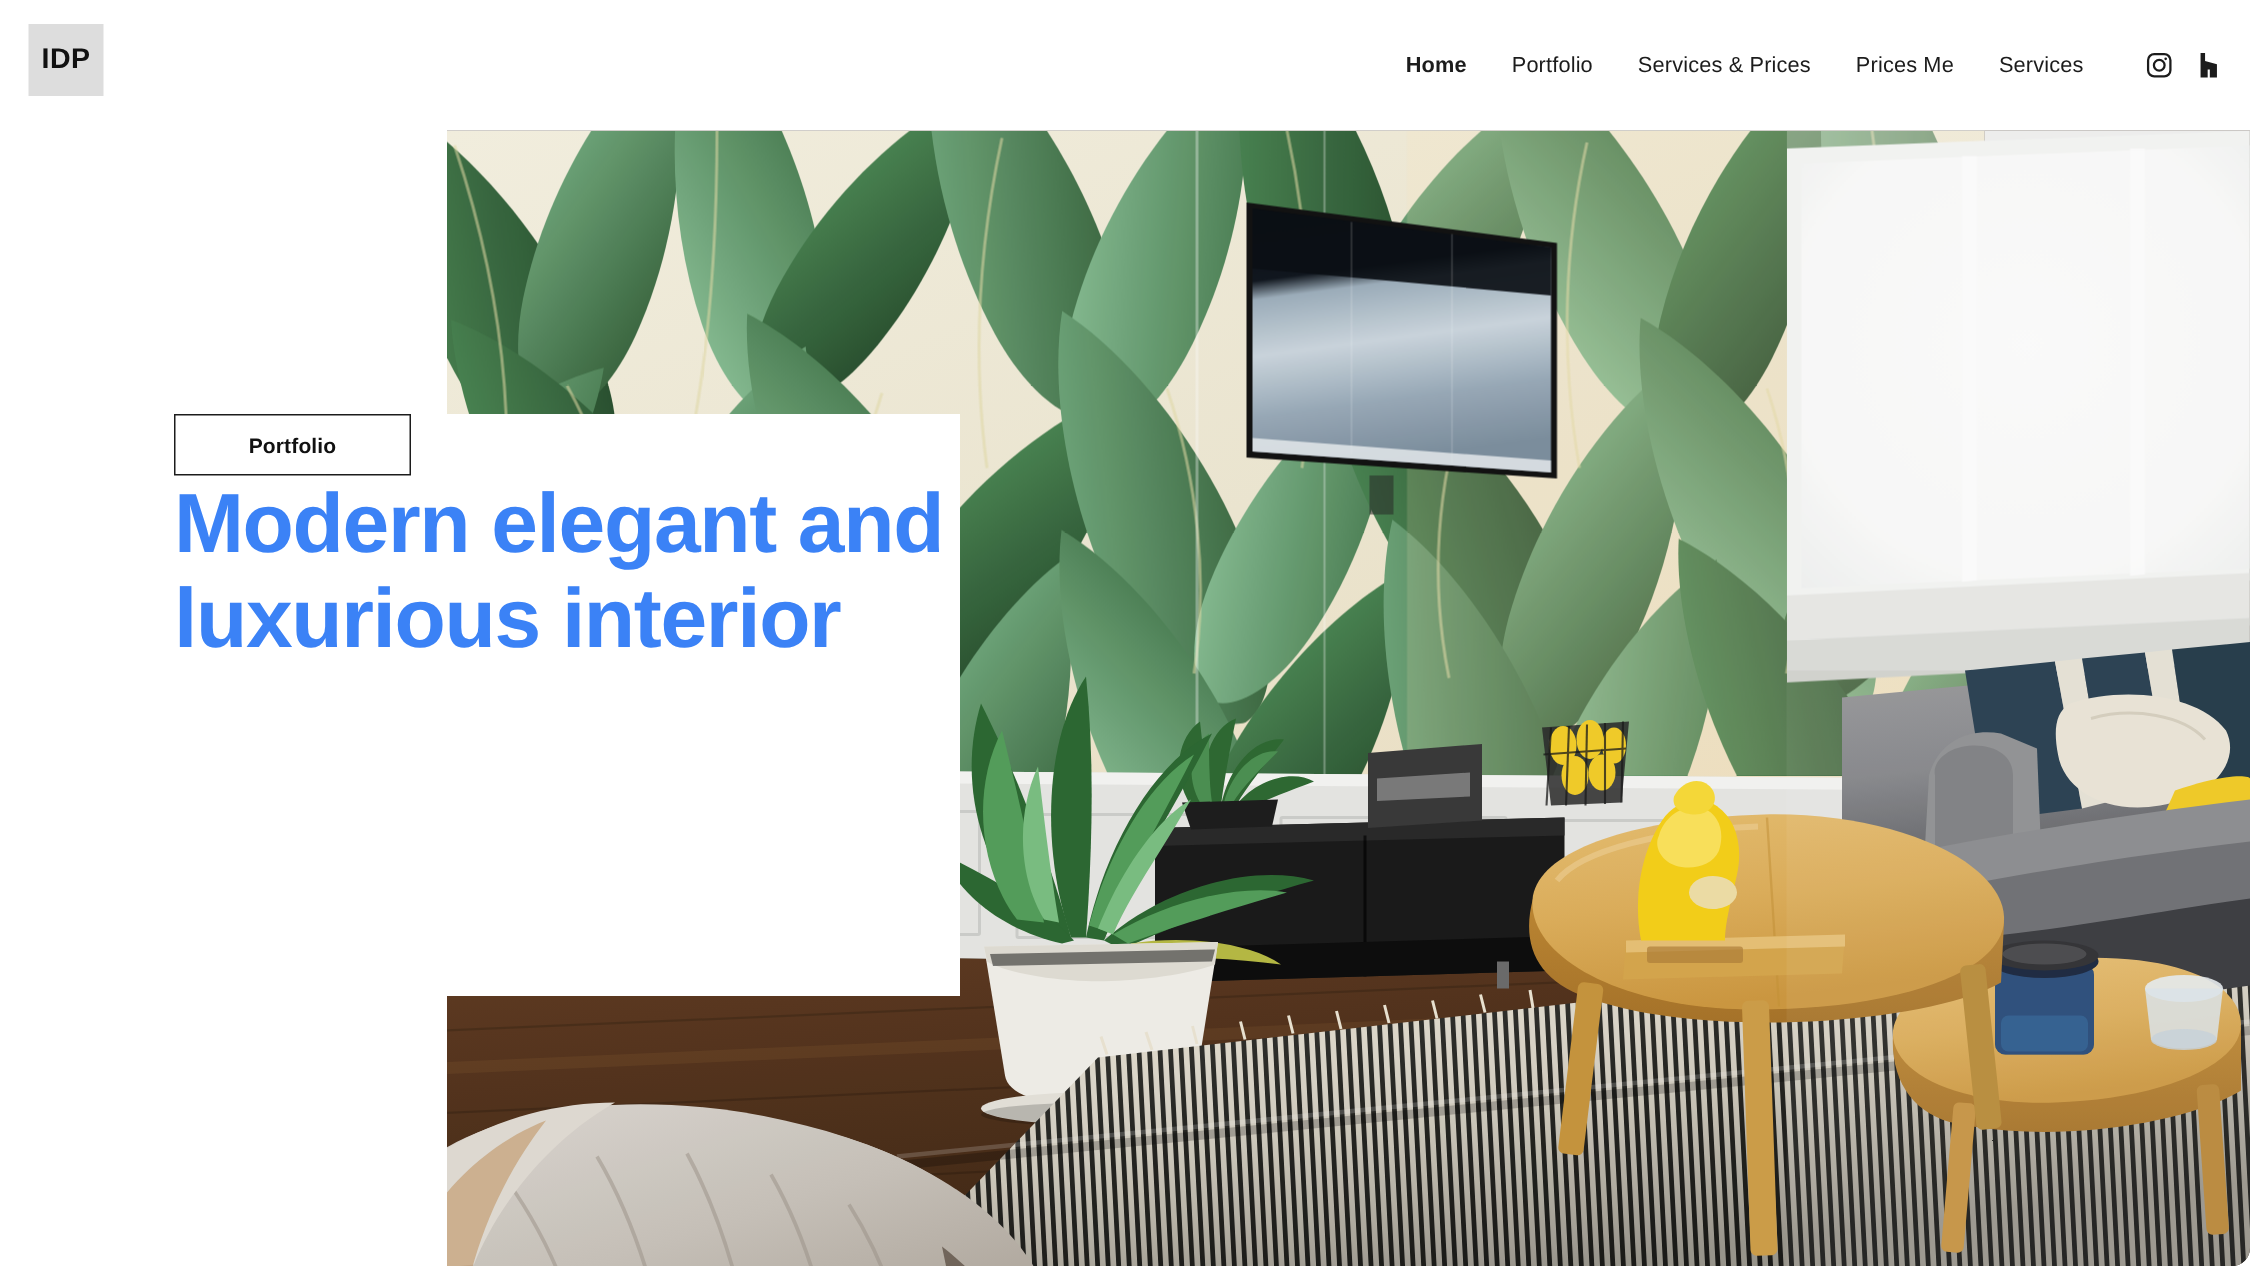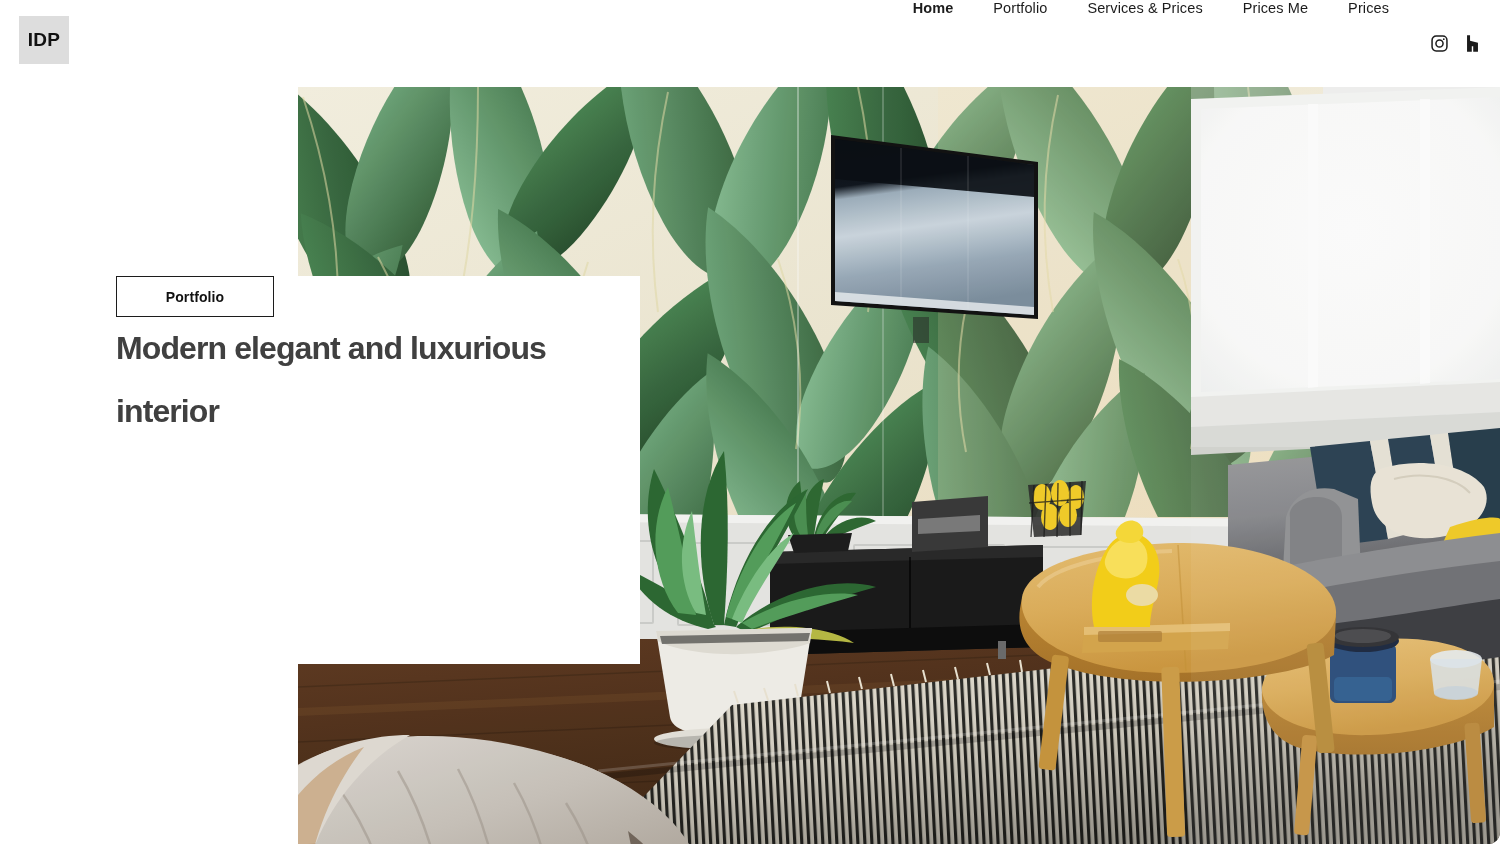--- a/index.html
+++ b/index.html
@@ -54,21 +54,22 @@
     color: #111111;
     font-family: "Liberation Sans", sans-serif;
   }
 
   .nav {
     position: absolute;
     right: 96px;
     top: 0;
     height: 87px;
     display: flex;
-    gap: 10px;
+    align-items: center;
+    gap: 0px;
   }
   .nav-item {
     font-size: 14.5px;
     color: #1c1c1c;
     padding: 0 15px;
     cursor: pointer;
     white-space: nowrap;
     letter-spacing: 0.1px;
     font-weight: 400;
   }
@@ -113,25 +114,25 @@
     height: 388px;
     background: #ffffff;
     z-index: 20;
     padding: 0;
   }
   .hero-title {
     position: absolute;
     left: 116px;
     top: 41px;
     width: 520px;
-    font-size: 32px;
+    font-size: 56px;
     line-height: 63px;
     font-weight: 700;
     letter-spacing: -0.9px;
-    color: #404040;
+    color: #3b82f6;
     font-family: "Liberation Sans", sans-serif;
   }
   .hero-sub {
     position: absolute;
     left: 116px;
     top: 251px;
     width: 480px;
     font-size: 14.5px;
     line-height: 20px;
     color: #2a2a2a;
@@ -562,21 +563,21 @@
 
     <div class="logo">
       <span class="logo-text">IDP</span>
     </div>
 
     <nav class="nav">
       <a class="nav-item active">Home</a>
       <a class="nav-item">Portfolio</a>
       <a class="nav-item">Services &amp; Prices</a>
       <a class="nav-item">Prices Me</a>
-      <a class="nav-item">Prices</a>
+      <a class="nav-item">Services</a>
     </nav>
 
     <div class="social">
       <span class="social-icon">
         <svg viewBox="0 0 24 24" fill="none" stroke="currentColor" stroke-width="1.9">
           <rect x="2.6" y="2.6" width="18.8" height="18.8" rx="5.2"></rect>
           <circle cx="12" cy="12" r="4.5"></circle>
           <circle cx="17.4" cy="6.6" r="1.1" fill="currentColor" stroke="none"></circle>
         </svg>
       </span>

